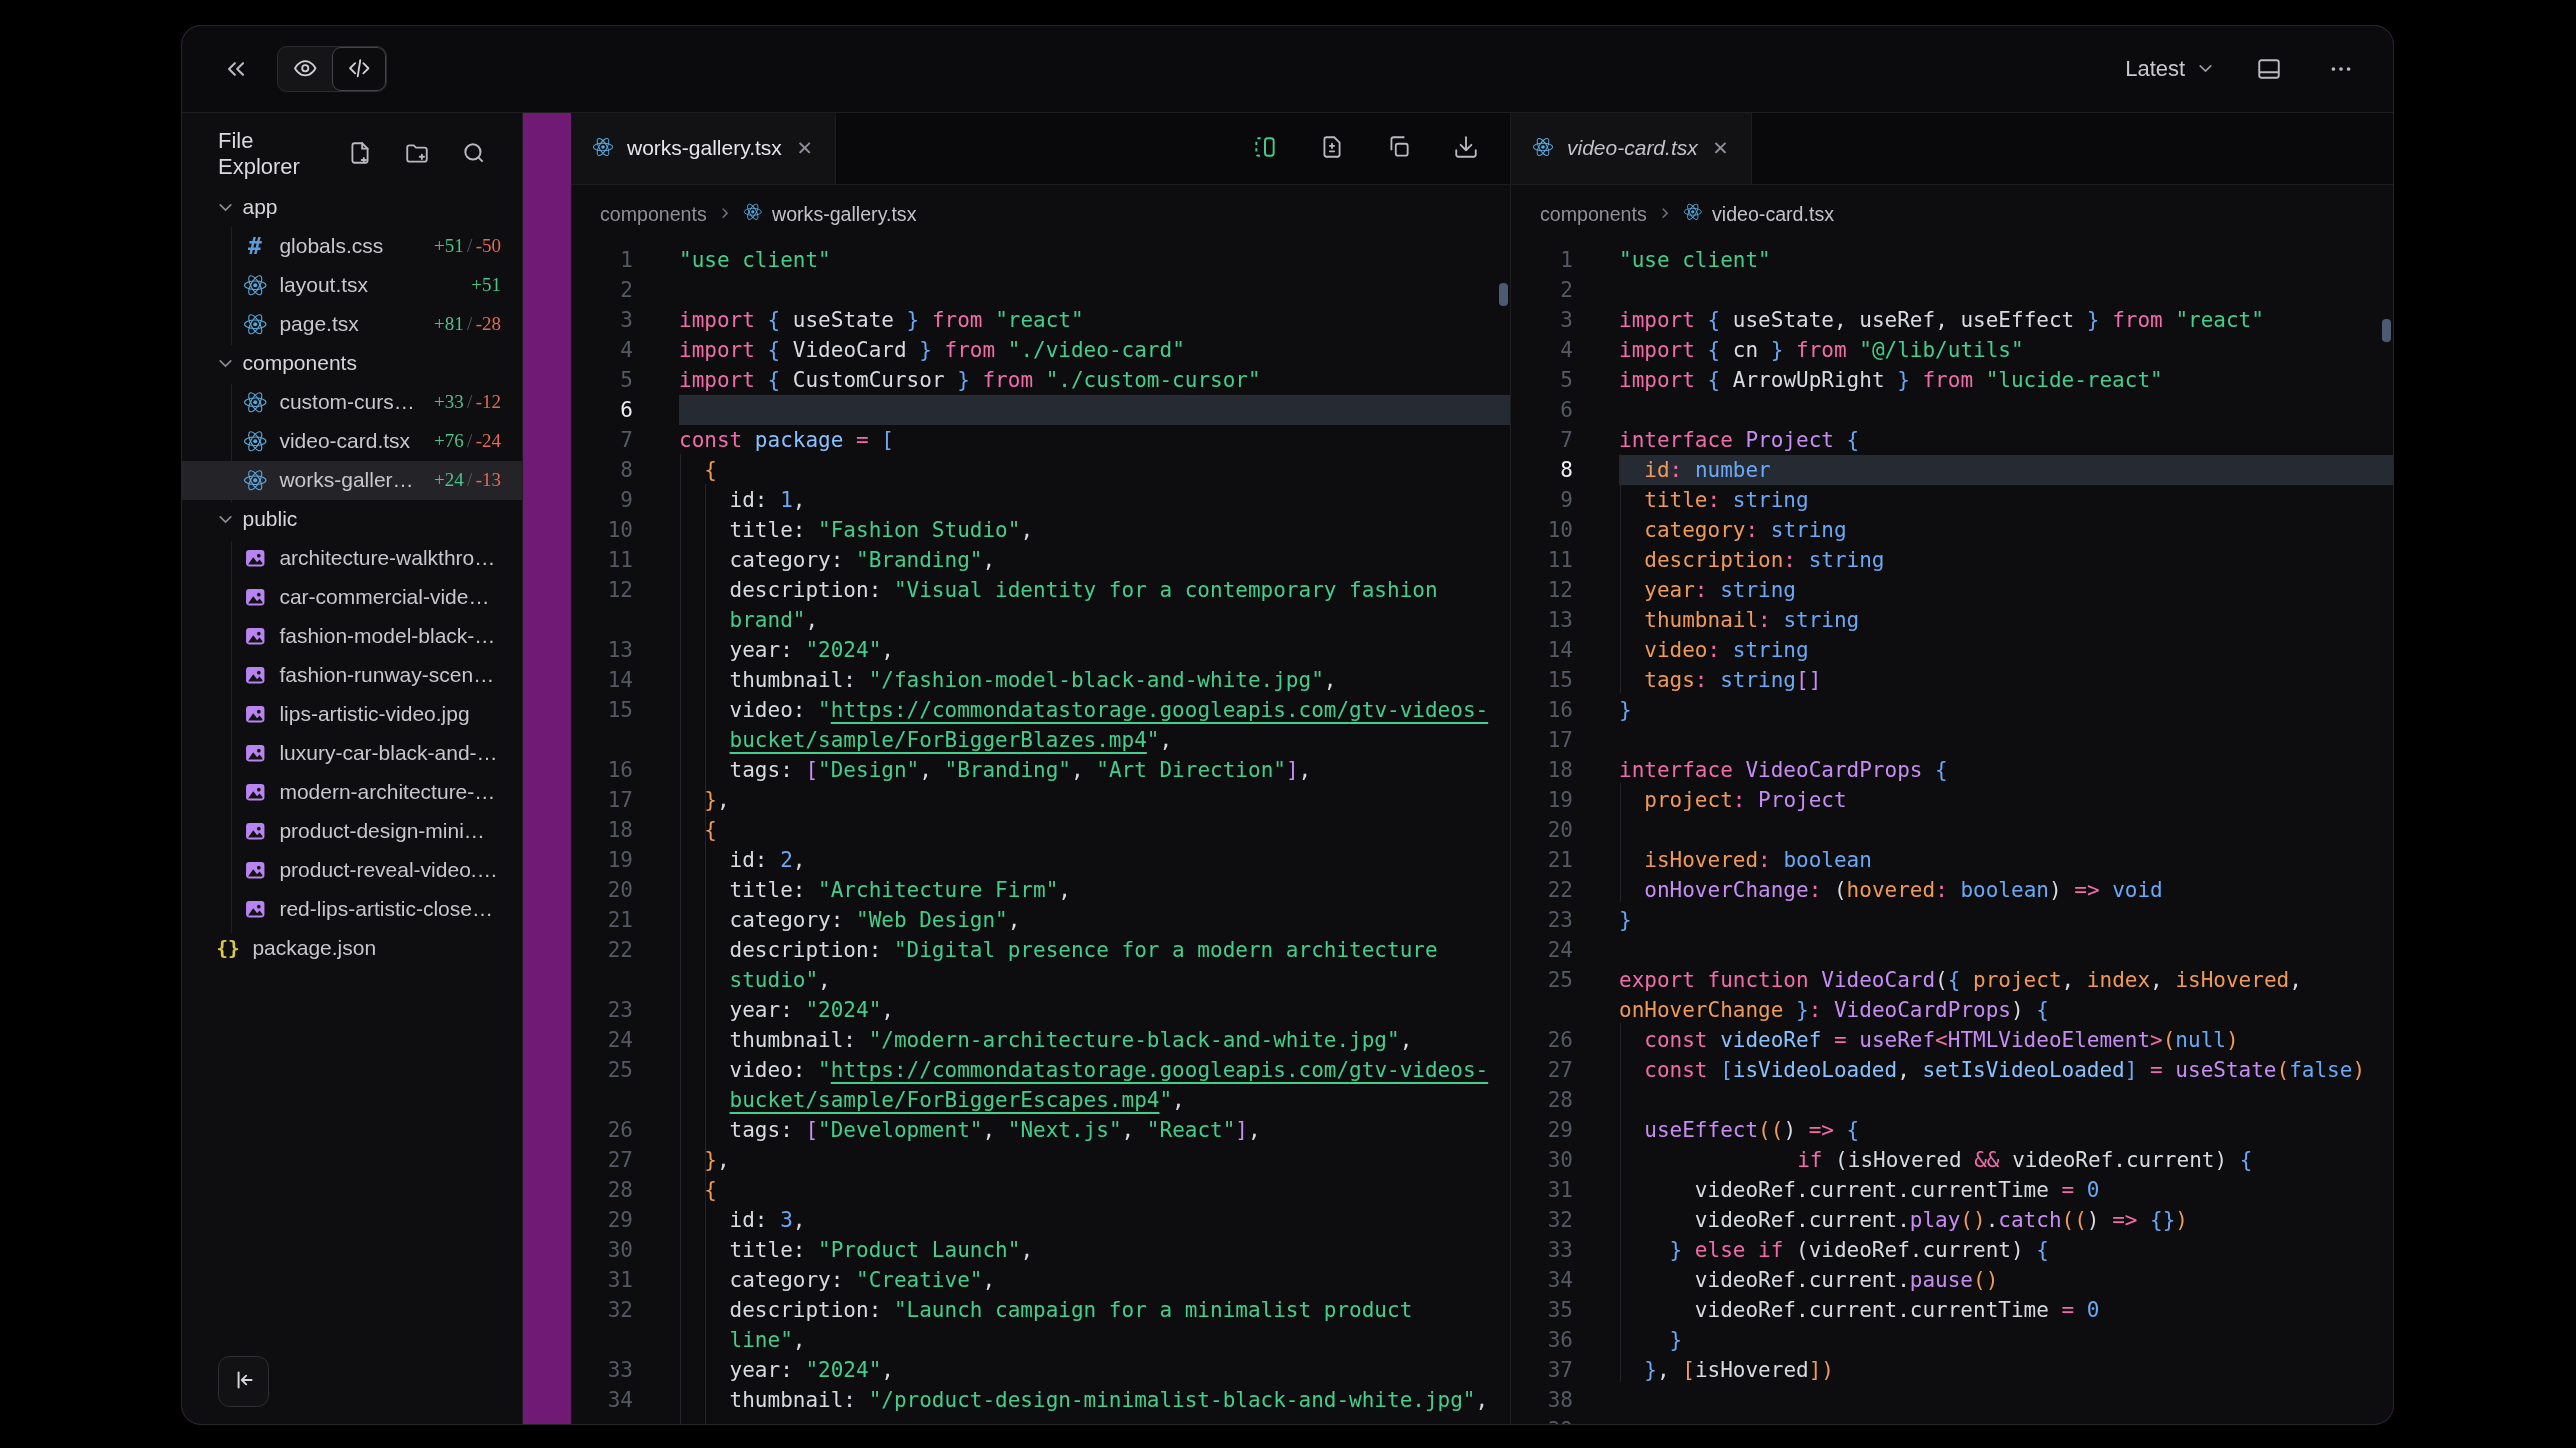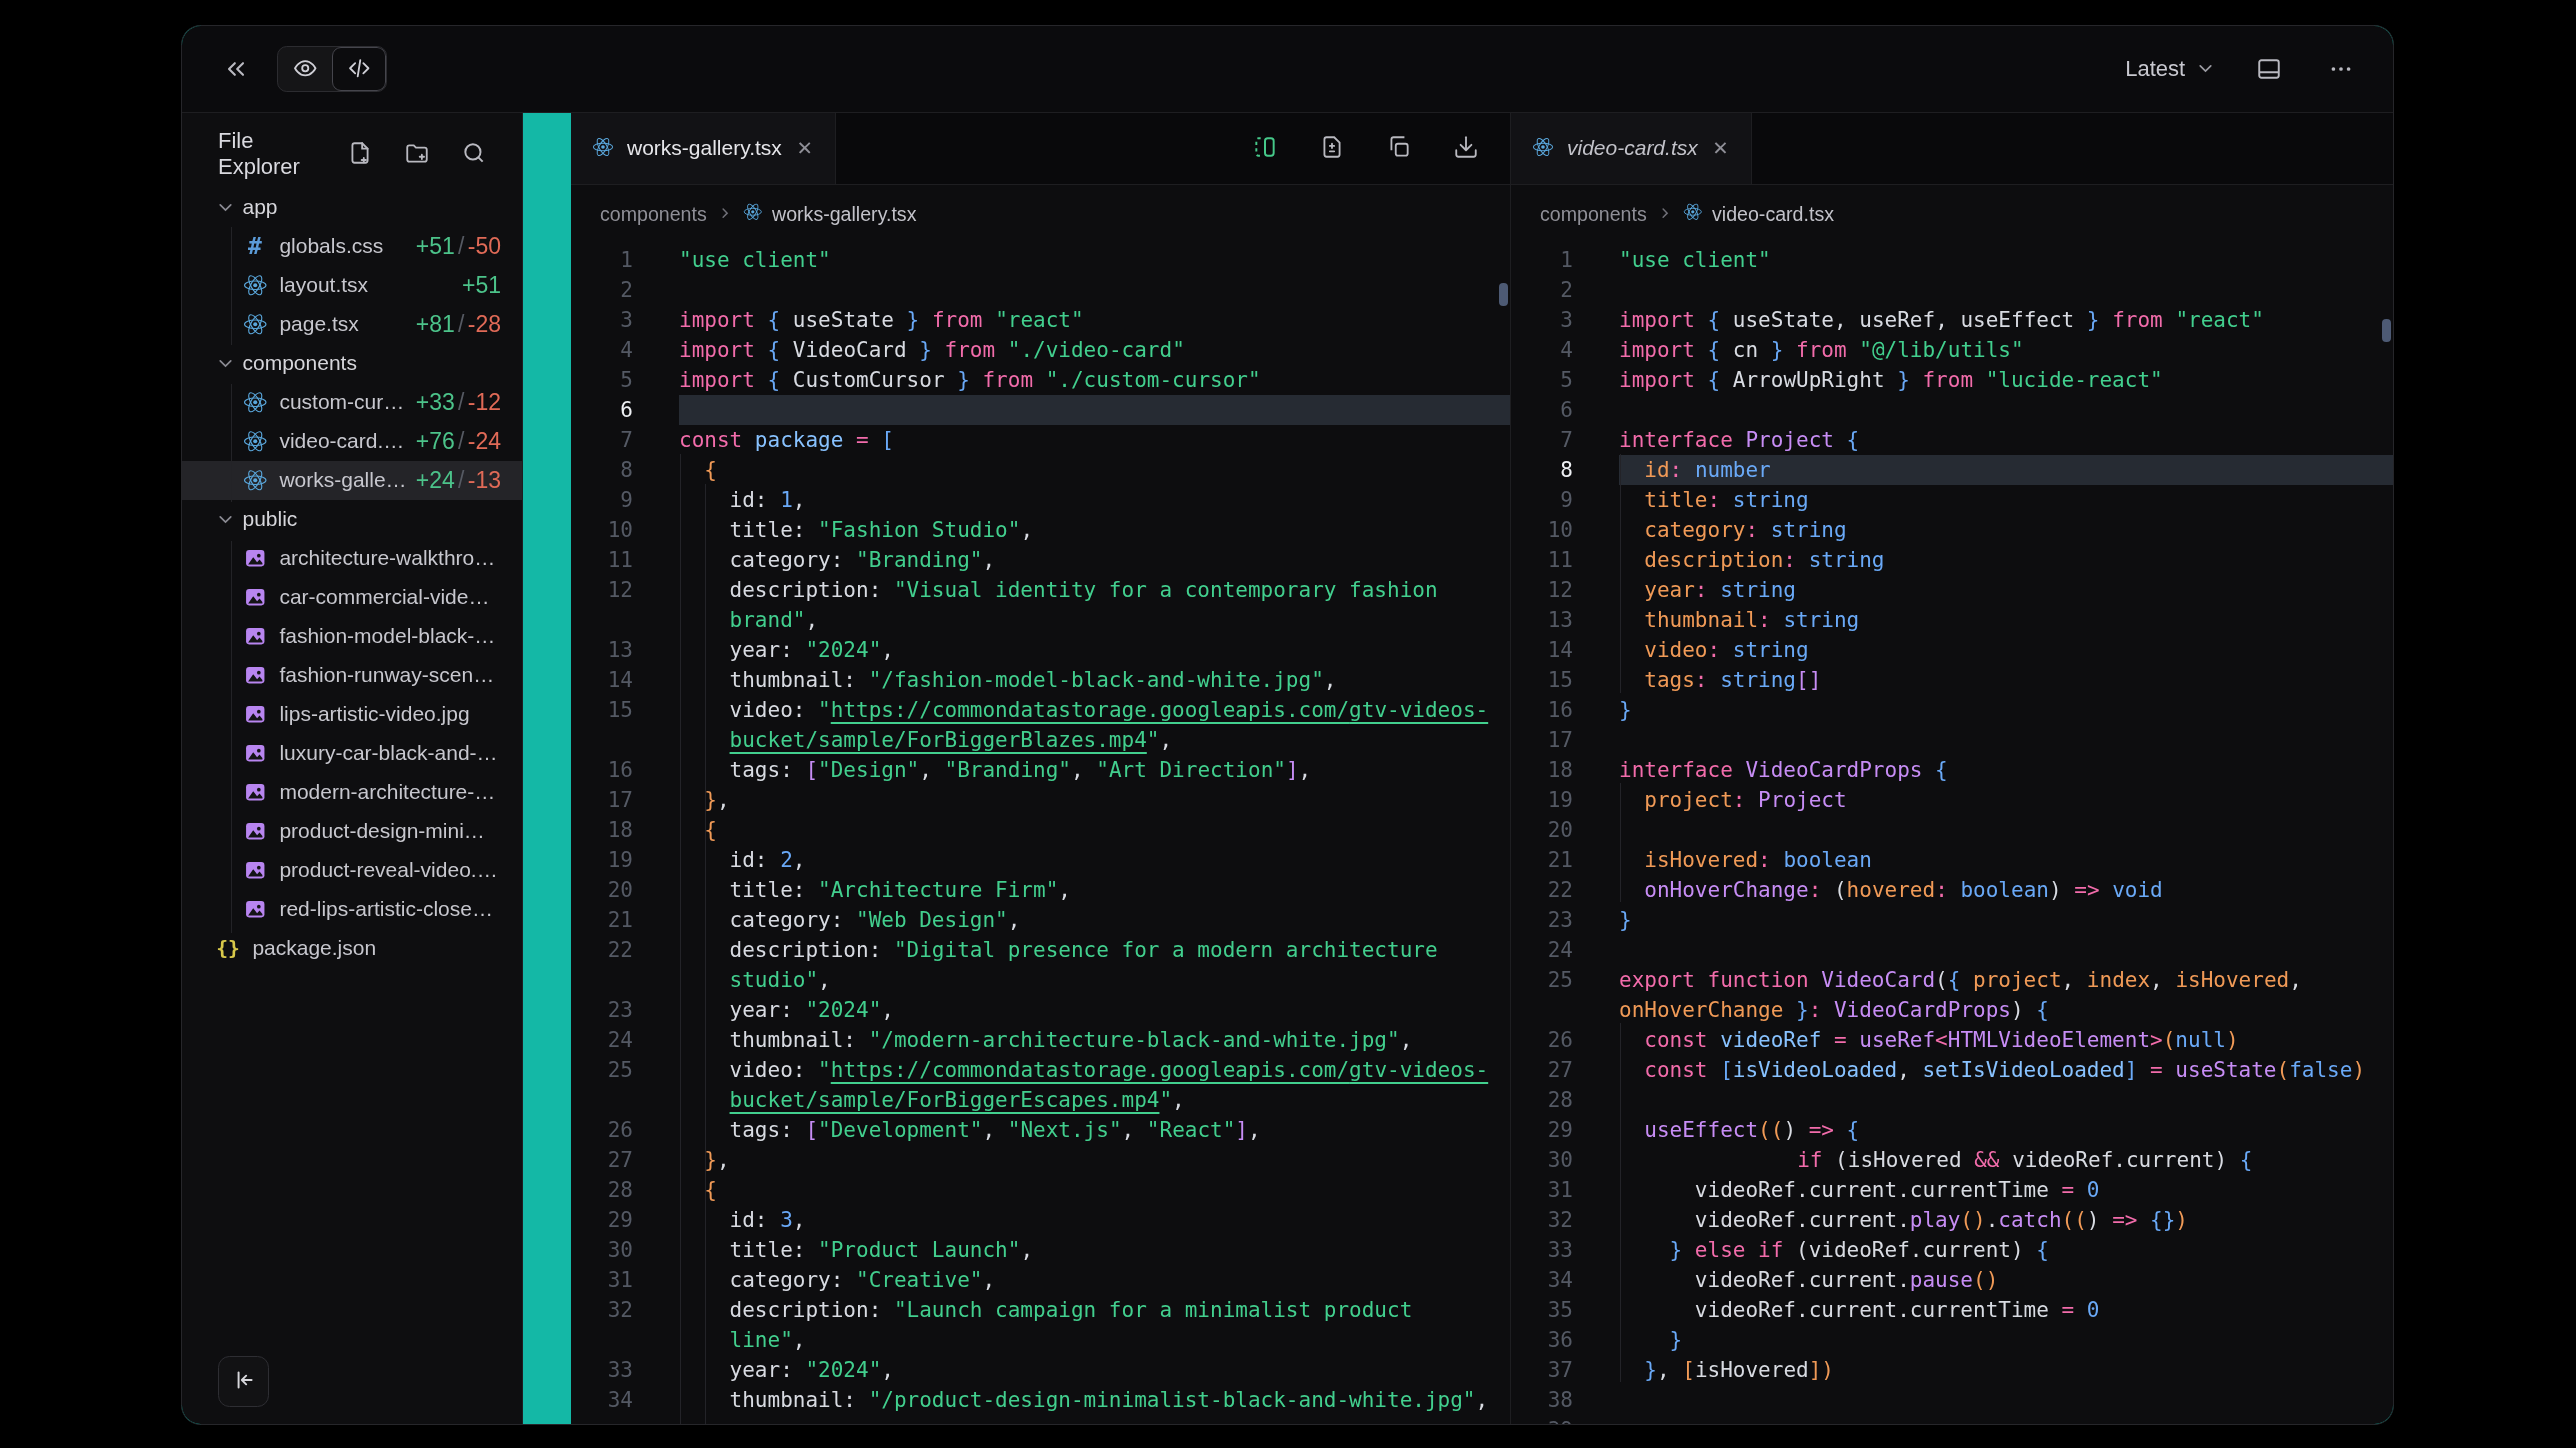--- a/index.html
+++ b/index.html
@@ -1,19 +1,19 @@
 <!DOCTYPE html>
 <html style="font-size:13px"><head>
 <meta charset="utf-8">
 <style>
   * { margin:0; padding:0; box-sizing:border-box; }
   html,body { width:2576px; height:1449px; background:#000; overflow:hidden;
     font-family:"Liberation Sans", sans-serif; }
   .window { position:absolute; left:181px; top:24.5px; width:2213px; height:1400px;
-    background:#14b8a6; border:0.8px solid #26262a; border-radius:19.6px; overflow:hidden;
+    background:#701a75; border:0.8px solid #26262a; border-radius:19.6px; overflow:hidden;
     display:flex; flex-direction:column; }
   
   .hdr { height:87px; flex:none; display:flex; align-items:center; padding:0 33px;
     border-bottom:0.8px solid #1e1e21; background:#0b0b0d; }
   .hdr svg { display:block; }
   .icbtn { color:#b9b9c0; background:none; border:none; cursor:pointer; display:flex;
     align-items:center; justify-content:center; padding:6.5px; }
   .toggle { display:flex; margin-left:21px; background:#151517; border:0.8px solid #2c2c30;
     border-radius:9.8px; overflow:hidden; }
   .tseg { width:54px; height:44px; display:flex; align-items:center; justify-content:center;
@@ -30,21 +30,21 @@
   .sb-title { color:#d9d9df; font-size:22px; }
   .sb-actions { margin-left:auto; display:flex; gap:18px; color:#a9a9b1; }
   .tree { position:relative; flex:1; }
   .trow { height:39px; display:flex; align-items:center; padding:0 21px 0 33px;
     font-size:21px; color:#c7c7ce; cursor:pointer; white-space:nowrap; }
   .trow.folder { color:#d6d6db; gap:6.5px; }
   .trow.d1 { padding-left:60px; }
   .trow .ficon { width:26px; flex:none; display:flex; justify-content:center; margin-right:11.4px; }
   .trow .lbl { overflow:hidden; text-overflow:ellipsis; flex:0 1 auto; }
   .trow.sel { background:#242428; }
-  .diff { margin-left:auto; font-family:Liberation Sans, sans-serif; font-size:23px; padding-left:8.2px; }
+  .diff { margin-left:auto; font-family:Liberation Serif, serif; font-size:19px; padding-left:8.2px; }
   .diff .add { color:#4cc38a; } .diff .sep { color:#565a63; margin:0 3.3px; } .diff .del { color:#e06a57; }
   .ic-css { color:#5b9bd8; font-weight:bold; font-size:23px; font-family:"DejaVu Sans Mono",monospace; }
   .ic-br { color:#d8c84a; font-weight:bold; font-size:19.6px; font-family:"DejaVu Sans Mono",monospace; }
   .sguide { position:absolute; left:49px; width:0.8px; background:#232327; }
   .collapse-btn { position:absolute; left:36px; bottom:16.3px; width:51px; height:51px;
     border:0.8px solid #2e2e33; border-radius:11.4px; background:#121214; color:#d6d6db;
     display:flex; align-items:center; justify-content:center; cursor:pointer; }
   
   .panes { flex:1; display:flex; min-width:0; }
   .pane { display:flex; flex-direction:column; min-width:0; background:#0d0d0f; }

